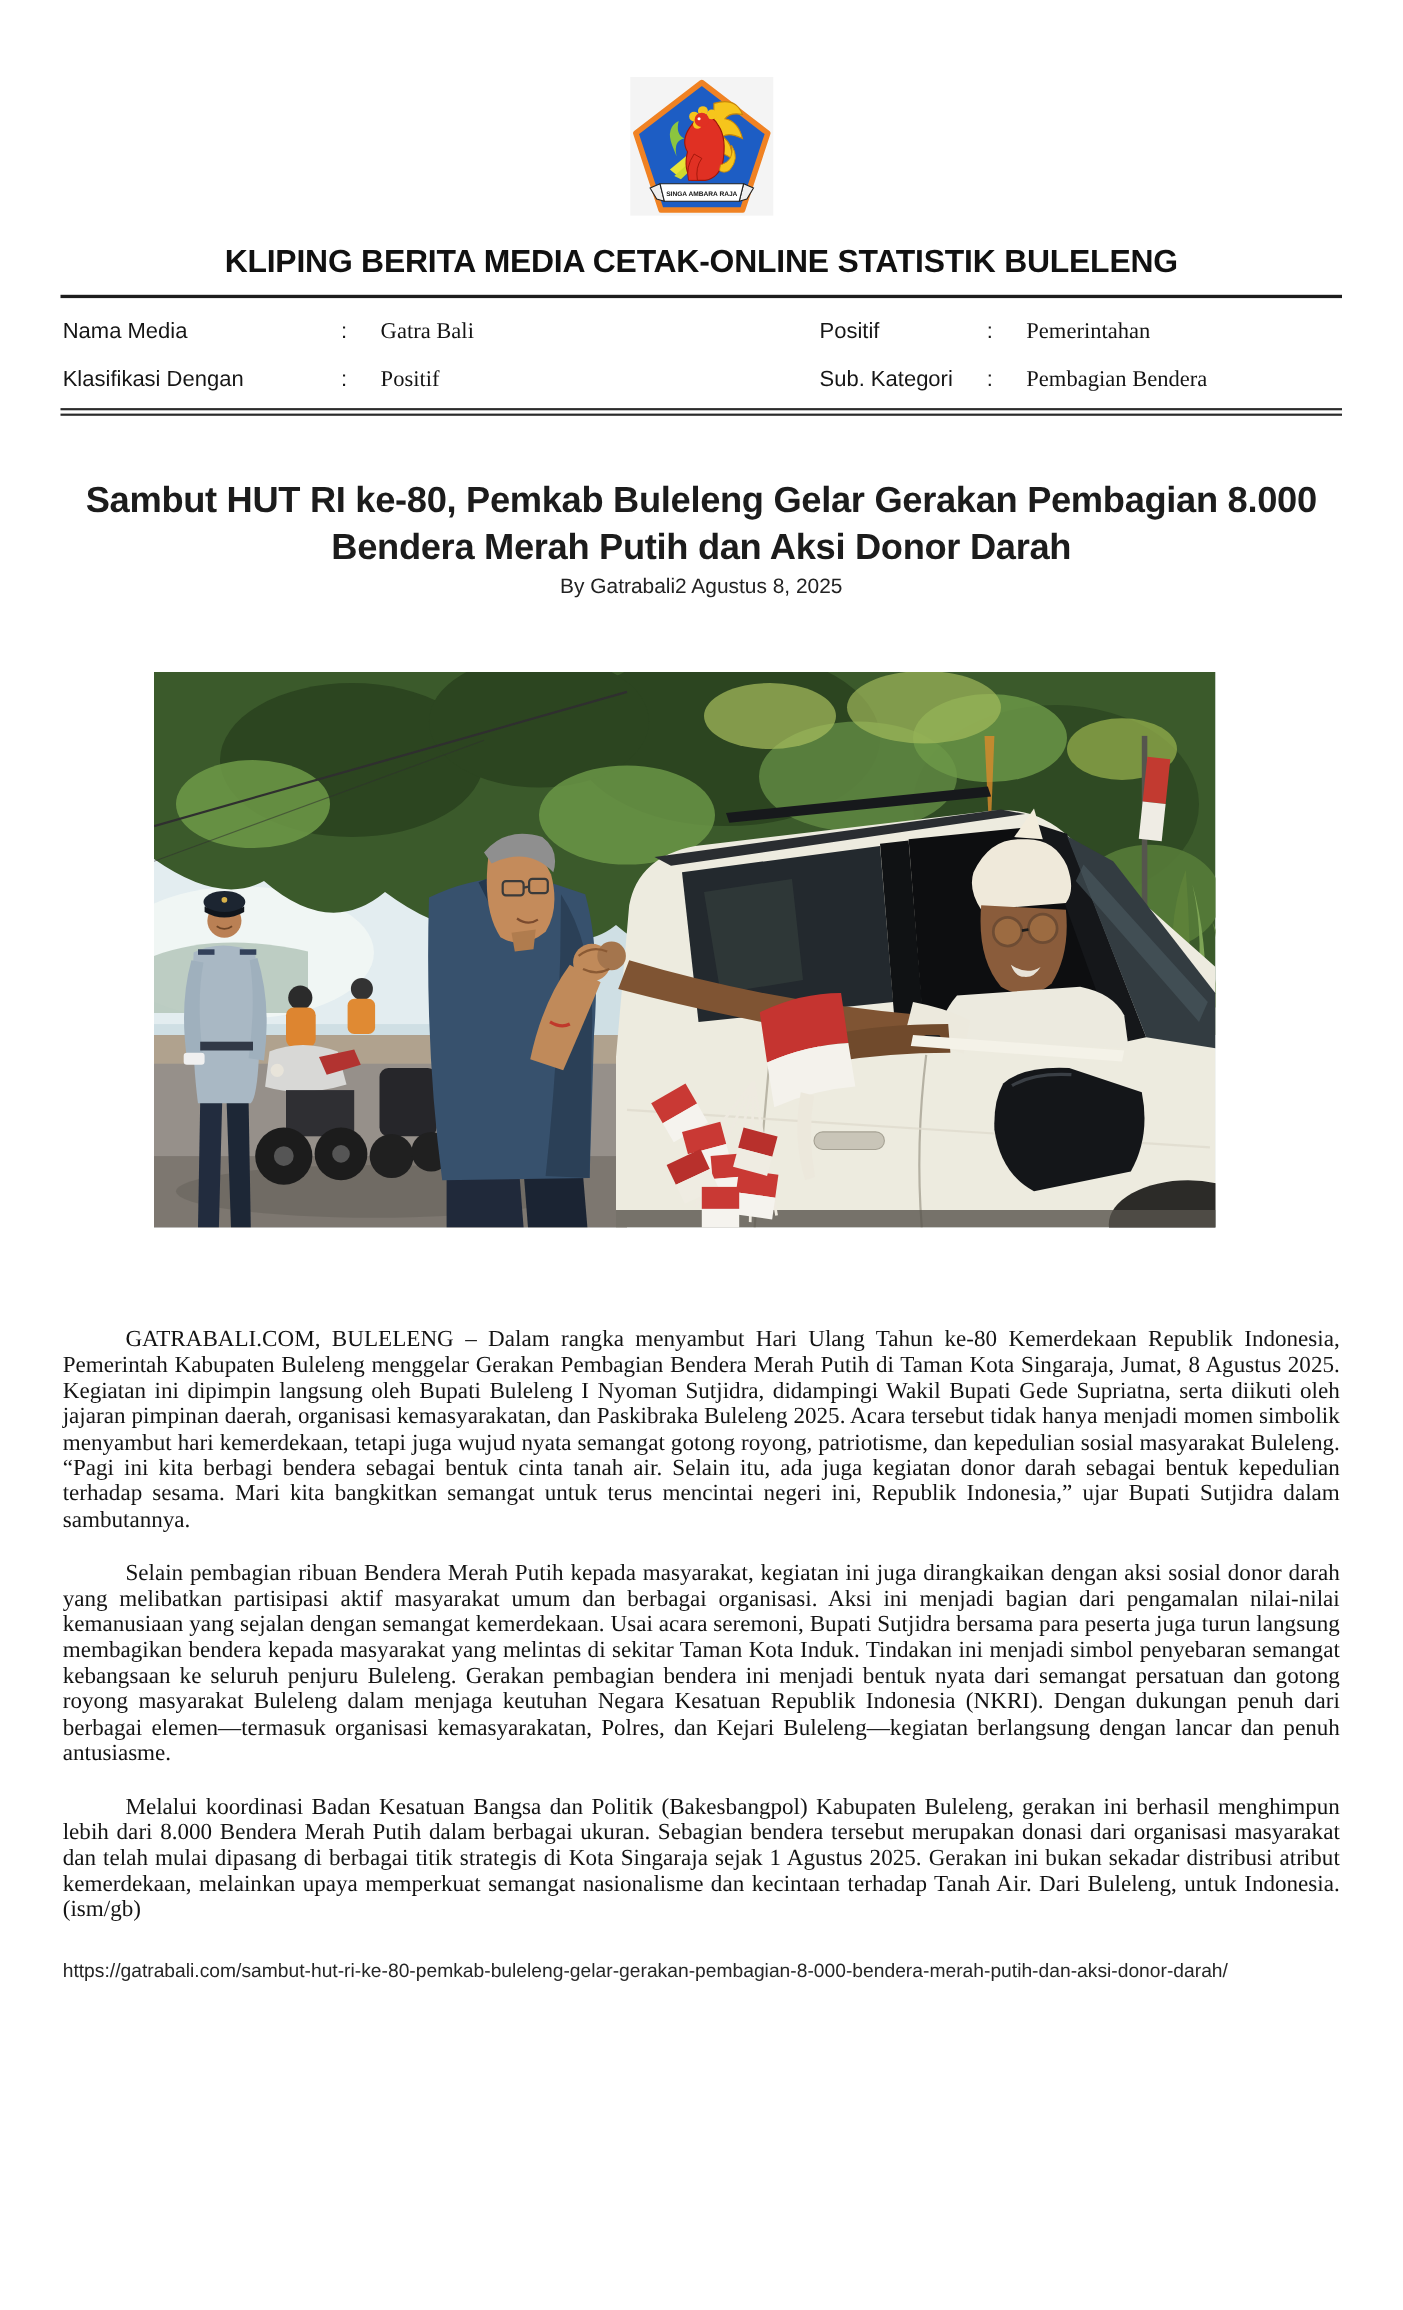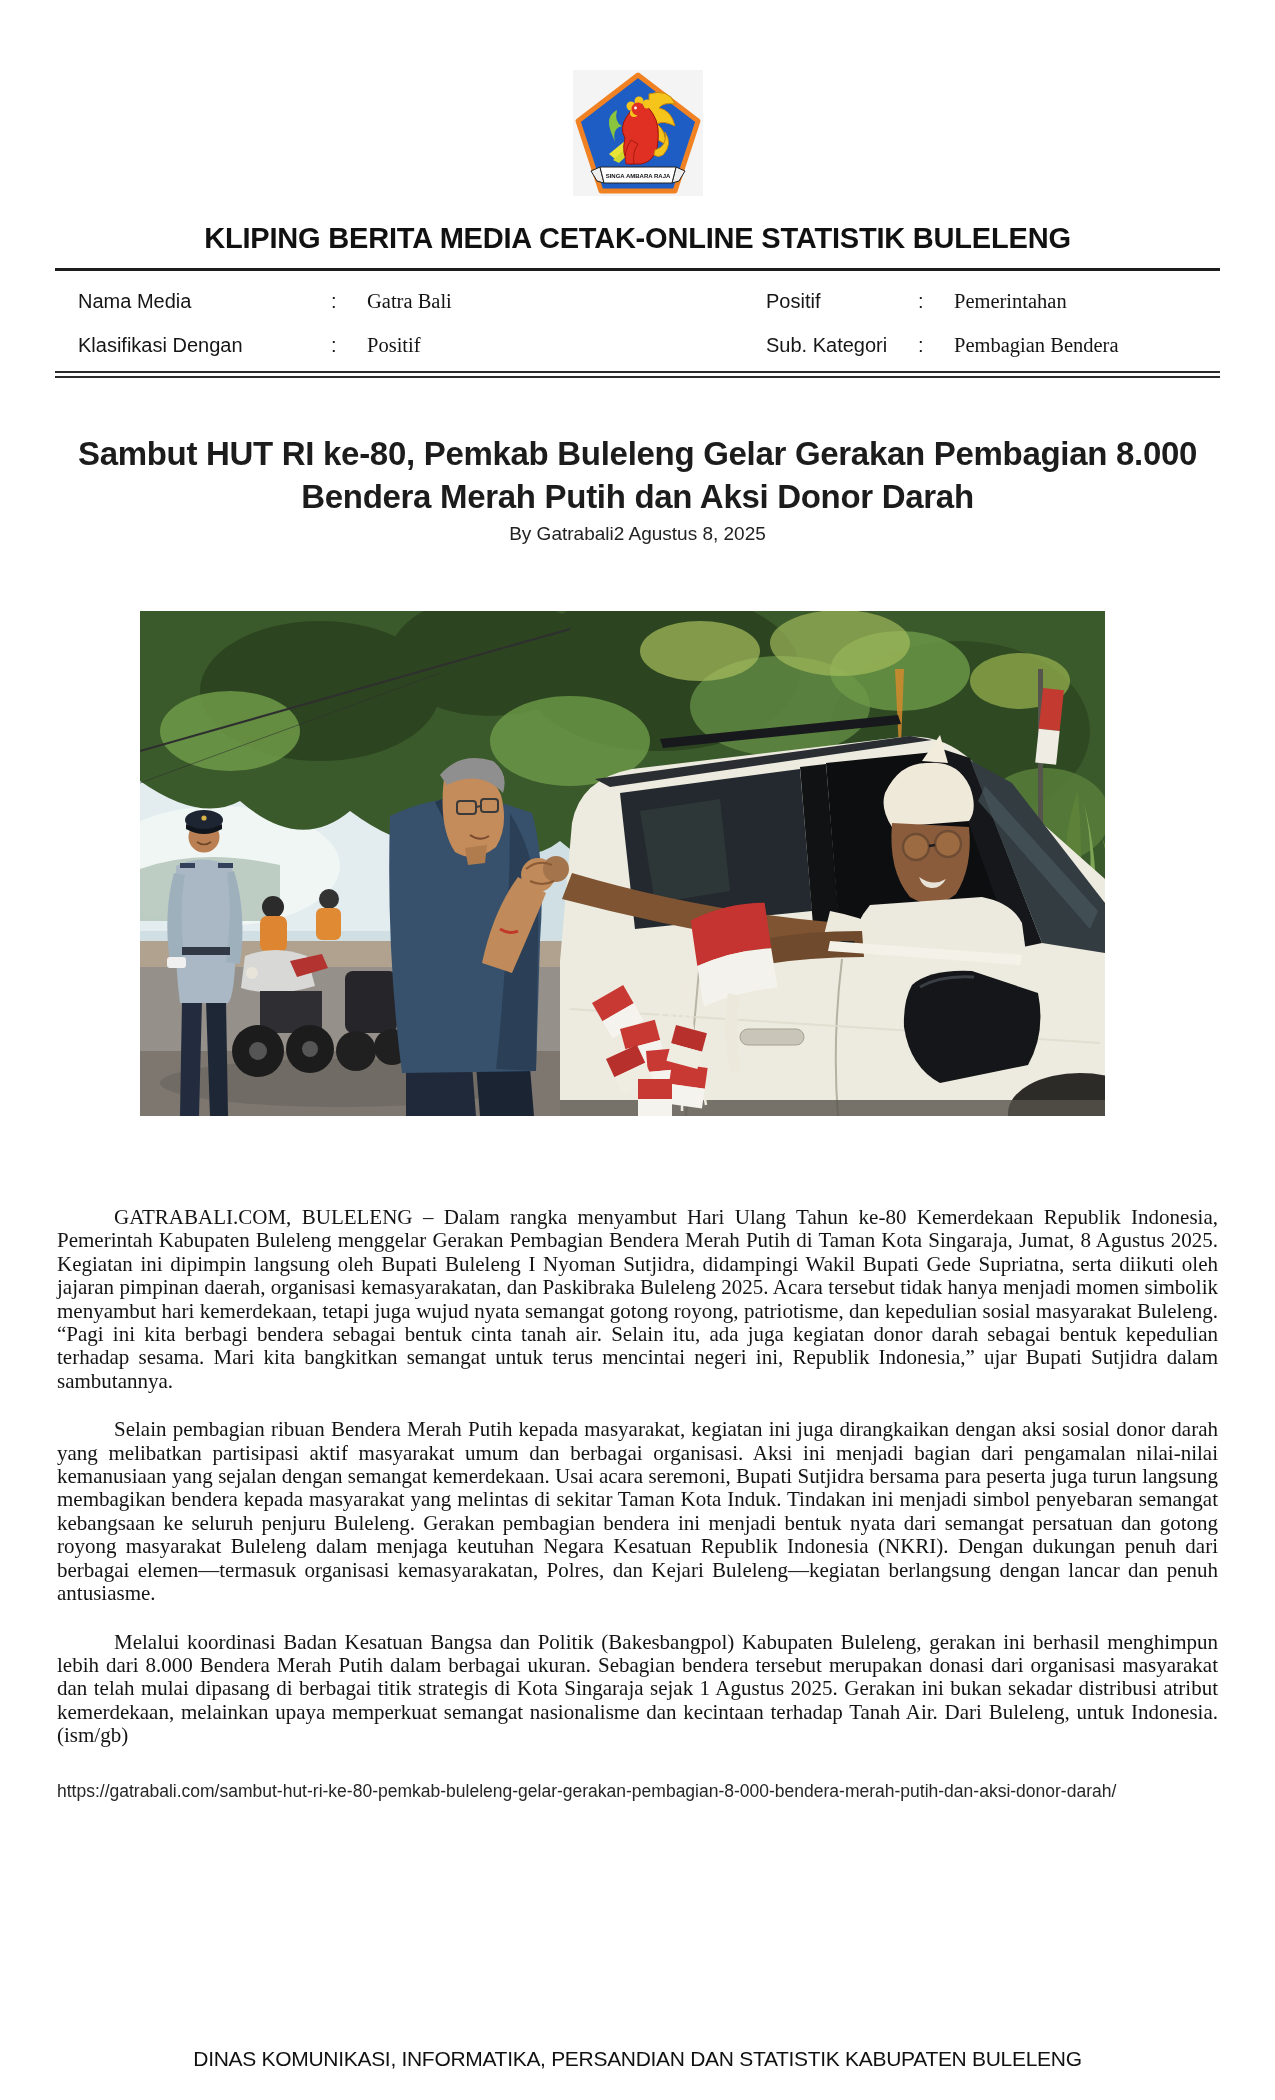--- a/index.html
+++ b/index.html
@@ -10,21 +10,21 @@
   
   .logo-box{width:130px;height:126px;margin:70px auto 0;background:#f4f4f4;
             display:flex;align-items:center;justify-content:center;}
   .hdr-title{margin:26px 0 0;text-align:center;font-size:29px;font-weight:700;
              letter-spacing:-0.2px;color:#111;}
   .rule-top{margin:13px 55px 0;border-top:3px solid #1d1d1d;}
   .meta{display:flex;margin:8px 57px 0;}
   .meta-col{display:flex;flex-direction:column;}
   .meta-col.left{width:688px;}
   .meta-col.right{flex:1;}
-  .meta-row{display:flex;height:44px;align-items:center;font-size:20px;margin-left:21px;}
+  .meta-row{display:flex;height:44px;align-items:center;font-size:20px;}
   .meta-label{width:253px;color:#161616;}
   .meta-label-r{width:152px;color:#161616;}
   .meta-colon{width:36px;}
   .meta-value{font-family:"Liberation Serif",serif;font-size:20.5px;color:#141414;}
   .rule-double{margin:4px 55px 0;height:3px;border-top:2px solid #2b2b2b;border-bottom:2px solid #2b2b2b;}
 
   
   .art-title{margin:54px auto 0;width:1150px;text-align:center;font-size:33px;line-height:43px;
              font-weight:600;letter-spacing:-0.3px;color:#1c1c1c;}
   .art-byline{margin:5px 0 0;text-align:center;font-size:19px;color:#222;}
@@ -305,16 +305,15 @@
 
   <div class="body-copy">
     <p>GATRABALI.COM, BULELENG – Dalam rangka menyambut Hari Ulang Tahun ke-80 Kemerdekaan Republik Indonesia, Pemerintah Kabupaten Buleleng menggelar Gerakan Pembagian Bendera Merah Putih di Taman Kota Singaraja, Jumat, 8 Agustus 2025. Kegiatan ini dipimpin langsung oleh Bupati Buleleng I Nyoman Sutjidra, didampingi Wakil Bupati Gede Supriatna, serta diikuti oleh jajaran pimpinan daerah, organisasi kemasyarakatan, dan Paskibraka Buleleng 2025. Acara tersebut tidak hanya menjadi momen simbolik menyambut hari kemerdekaan, tetapi juga wujud nyata semangat gotong royong, patriotisme, dan kepedulian sosial masyarakat Buleleng. “Pagi ini kita berbagi bendera sebagai bentuk cinta tanah air. Selain itu, ada juga kegiatan donor darah sebagai bentuk kepedulian terhadap sesama. Mari kita bangkitkan semangat untuk terus mencintai negeri ini, Republik Indonesia,” ujar Bupati Sutjidra dalam sambutannya.</p>
     <p>Selain pembagian ribuan Bendera Merah Putih kepada masyarakat, kegiatan ini juga dirangkaikan dengan aksi sosial donor darah yang melibatkan partisipasi aktif masyarakat umum dan berbagai organisasi. Aksi ini menjadi bagian dari pengamalan nilai-nilai kemanusiaan yang sejalan dengan semangat kemerdekaan. Usai acara seremoni, Bupati Sutjidra bersama para peserta juga turun langsung membagikan bendera kepada masyarakat yang melintas di sekitar Taman Kota Induk. Tindakan ini menjadi simbol penyebaran semangat kebangsaan ke seluruh penjuru Buleleng. Gerakan pembagian bendera ini menjadi bentuk nyata dari semangat persatuan dan gotong royong masyarakat Buleleng dalam menjaga keutuhan Negara Kesatuan Republik Indonesia (NKRI). Dengan dukungan penuh dari berbagai elemen—termasuk organisasi kemasyarakatan, Polres, dan Kejari Buleleng—kegiatan berlangsung dengan lancar dan penuh antusiasme.</p>
     <p>Melalui koordinasi Badan Kesatuan Bangsa dan Politik (Bakesbangpol) Kabupaten Buleleng, gerakan ini berhasil menghimpun lebih dari 8.000 Bendera Merah Putih dalam berbagai ukuran. Sebagian bendera tersebut merupakan donasi dari organisasi masyarakat dan telah mulai dipasang di berbagai titik strategis di Kota Singaraja sejak 1 Agustus 2025. Gerakan ini bukan sekadar distribusi atribut kemerdekaan, melainkan upaya memperkuat semangat nasionalisme dan kecintaan terhadap Tanah Air. Dari Buleleng, untuk Indonesia. (ism/gb)</p>
   </div>
 
   <p class="url-line">https://gatrabali.com/sambut-hut-ri-ke-80-pemkab-buleleng-gelar-gerakan-pembagian-8-000-bendera-merah-putih-dan-aksi-donor-darah/</p>
 
   <div class="footer">
-    <div class="footer-l2">DINAS KOMUNIKASI, INFORMATIKA, PERSANDIAN DAN STATISTIK KABUPATEN BULELENG</div>
   </div>
 
 </div>
 
 </body></html>

